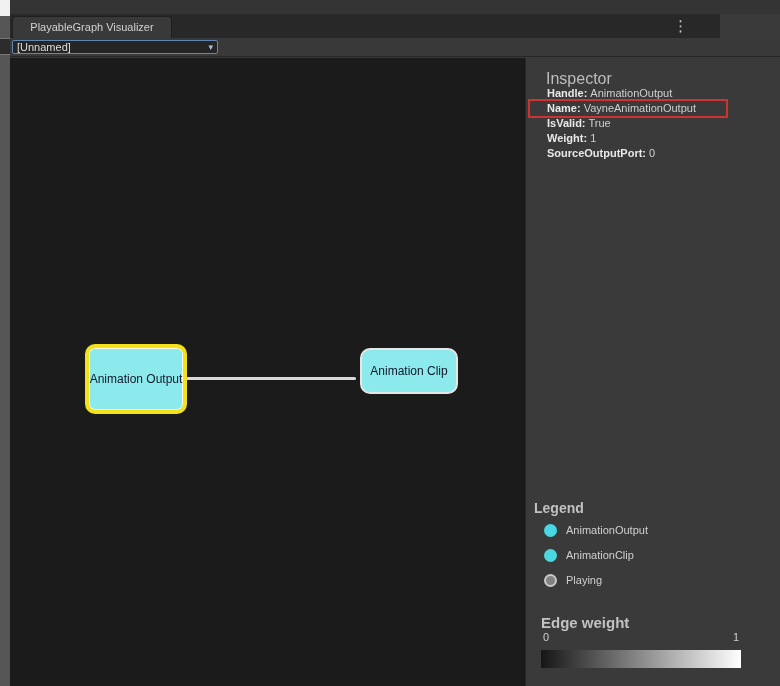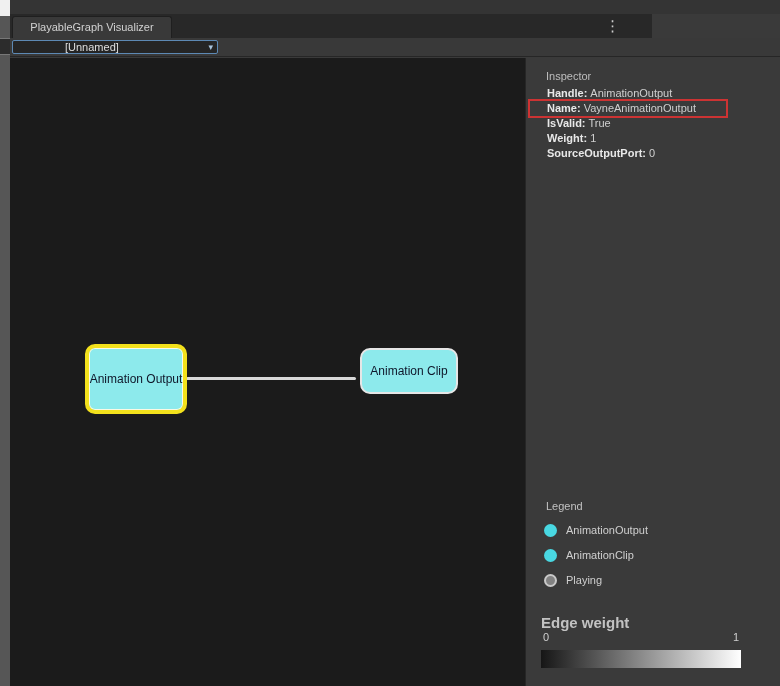--- a/index.html
+++ b/index.html
@@ -8,49 +8,49 @@
     background:#3a3a3a;
     font-family:"Liberation Sans", sans-serif;
     -webkit-font-smoothing:antialiased;
   }
   
   .page-corner{position:absolute;left:0;top:0;width:10px;height:16px;background:#f0f0f0;}
   .left-strip{position:absolute;left:0;top:16px;width:10px;height:670px;background:#565656;}
   .dock-icon{position:absolute;left:0;top:22px;width:10px;height:15px;background:#2c2c2c;border-top:1px solid #777;border-bottom:1px solid #777;}
   .top-strip{position:absolute;left:10px;top:0;width:770px;height:14px;background:#343434;}
   
-  .tabbar{position:absolute;left:10px;top:14px;width:642px;height:24px;background:#282828;}
+  .tabbar{position:absolute;left:10px;top:14px;width:710px;height:24px;background:#282828;}
   .tab{position:absolute;left:2px;top:2px;width:160px;height:22px;background:#393939;
        border:1px solid #1f1f1f;border-bottom:none;border-radius:3px 3px 0 0;
        color:#d2d2d2;font-size:11px;line-height:21px;text-align:center;box-sizing:border-box;cursor:pointer;}
   .kebab{position:absolute;right:32px;top:4px;color:#cccccc;font-size:15px;line-height:16px;cursor:pointer;}
   
   .toolbar{position:absolute;left:10px;top:38px;width:770px;height:19px;background:#393939;border-bottom:1px solid #262626;box-sizing:border-box;}
   .dropdown{position:absolute;left:2px;top:2px;width:206px;height:14px;background:#252525;
             border:1px solid #5d89b4;border-radius:2px;display:flex;align-items:center;
             font-size:11px;color:#dedede;padding:0 4px;box-sizing:border-box;cursor:pointer;}
-  .dd-value{flex:1;overflow:hidden;white-space:nowrap;margin-left:48px;}
+  .dd-value{flex:1;overflow:hidden;white-space:nowrap;}
   .dd-caret{color:#a9c4dd;font-size:9px;margin-left:4px;}
   
   .graph{position:absolute;left:10px;top:58px;width:515px;height:628px;background:#1b1b1b;}
   .edge{position:absolute;left:176px;top:319px;width:170px;height:3px;background:#d9d9d9;border-radius:2px;}
   .node{position:absolute;background:#8deaec;border:2px solid #e6e6e6;border-radius:10px;
         display:flex;align-items:center;justify-content:center;text-align:center;
         color:#0f172a;font-size:12px;line-height:1.35;box-sizing:border-box;cursor:pointer;}
   .node-output{left:75px;top:286px;width:102px;height:70px;border:4px solid #f3e11c;
                box-shadow:inset 0 0 0 1px #fafae6;}
   .node-clip{left:350px;top:290px;width:98px;height:46px;}
   
   .inspector{position:absolute;left:525px;top:58px;width:255px;height:628px;background:#3a3a3a;border-left:1px solid #262626;box-sizing:border-box;}
-  .insp-title{position:absolute;left:20px;top:12px;font-size:11px;color:#bdbdbd;}
+  .insp-title{position:absolute;left:20px;top:12px;font-size:16px;color:#bdbdbd;}
   .fields{position:absolute;left:0;top:28px;right:0;}
   .frow{position:relative;height:15px;line-height:15px;padding-left:21px;font-size:11px;color:#cfcfcf;white-space:nowrap;}
   .frow b{font-weight:bold;color:#e8e8e8;margin-right:3px;}
   .redbox{position:absolute;left:2px;top:-2px;width:196px;height:15px;border:2px solid #cc3333;pointer-events:none;}
-  .legend-title{position:absolute;left:20px;top:442px;font-size:11px;font-weight:normal;color:#c2c2c2;}
+  .legend-title{position:absolute;left:8px;top:442px;font-size:14px;font-weight:bold;color:#c2c2c2;}
   .legend-item{position:absolute;left:18px;height:16px;display:flex;align-items:center;font-size:11px;color:#cfcfcf;}
   .li-0{top:464px;} .li-1{top:489px;} .li-2{top:514px;text-align:center;}
   .dot{width:13px;height:13px;border-radius:50%;margin-right:9px;box-sizing:border-box;}
   .dot-cyan{background:#49d8e2;}
   .dot-gray{background:#828282;border:2px solid #c9c9c9;}
   .ew-title{position:absolute;left:15px;top:556px;font-size:15px;font-weight:bold;color:#c2c2c2;}
   .ew-scale{position:absolute;left:15px;top:573px;width:200px;display:flex;justify-content:space-between;font-size:11px;color:#cfcfcf;padding:0 2px;box-sizing:border-box;}
   .ew-bar{position:absolute;left:15px;top:592px;width:200px;height:18px;background:linear-gradient(to right,#161616,#ffffff);}
 </style>
 </head>

